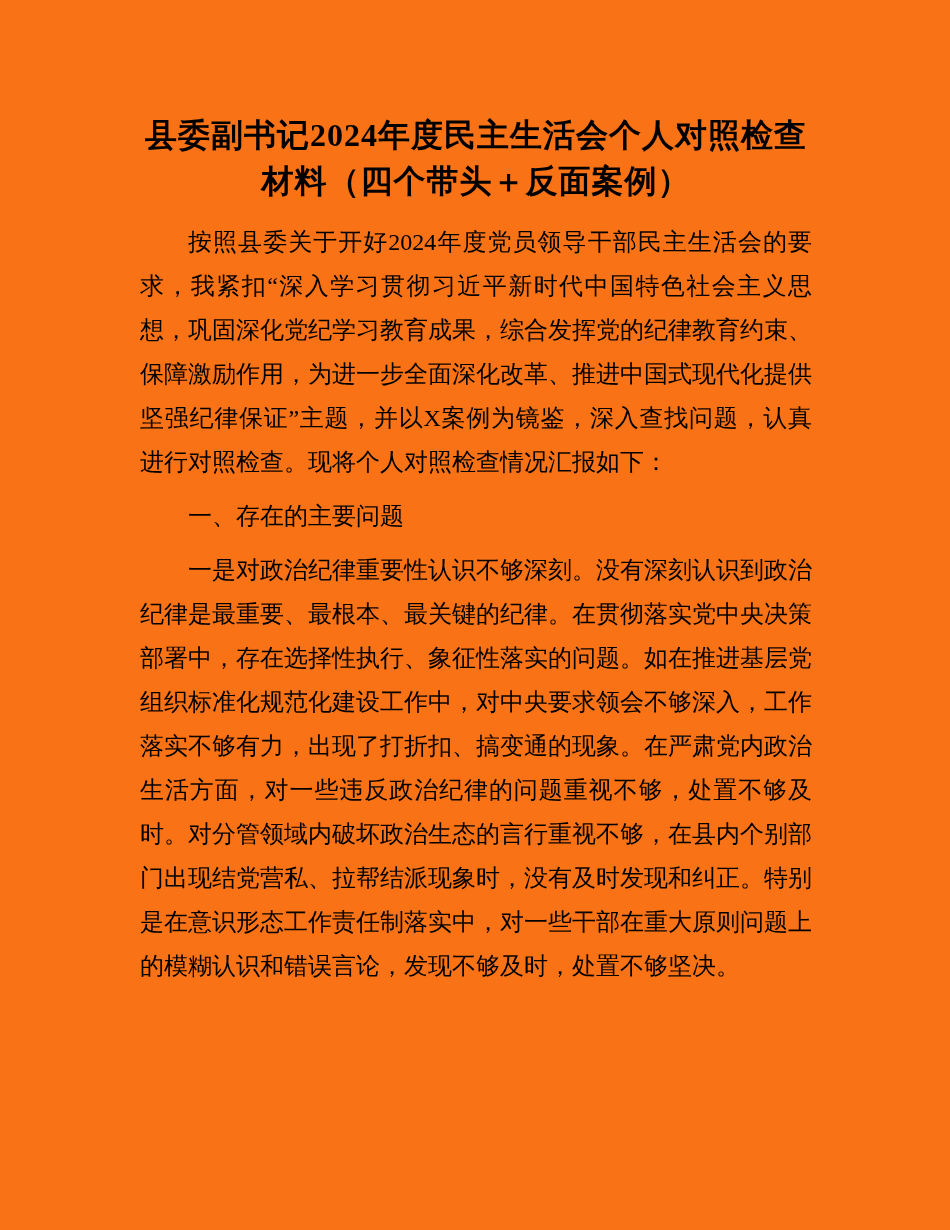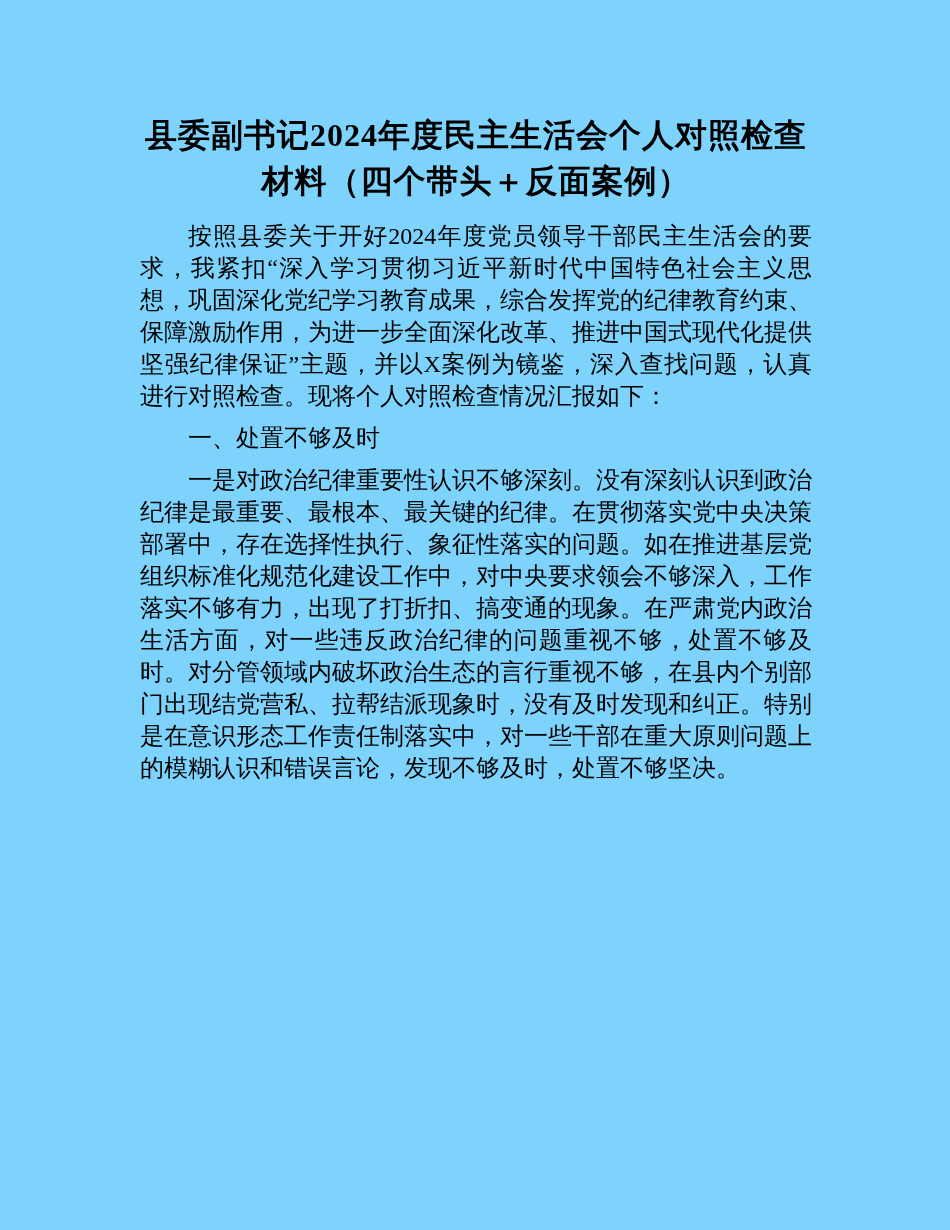--- a/index.html
+++ b/index.html
@@ -12,50 +12,50 @@
     height: 1230px;
     color: #000000;
     font-family: "Liberation Serif", "DejaVu Serif", serif;
   }
   .page {
     box-sizing: border-box;
     width: 950px;
     height: 1230px;
     padding: 112px 138px 36px 140px;
     overflow: hidden;
-    background: #7dd3fc;
+    background: #f97316;
   }
   .doc-title {
     font-size: 32px;
     font-weight: bold;
     text-align: center;
     line-height: 46px;
     margin: 0 0 16px 0;
     letter-spacing: 1px;
   }
   .para {
     font-size: 24px;
-    line-height: 32px;
+    line-height: 44px;
     text-align: justify;
     margin: 0 0 10px 0;
     font-weight: normal;
   }
   .indent {
     text-indent: 2em;
   }
   h2.para, h3.para {
     font-size: 24px;
     font-weight: normal;
   }
 </style>
 </head>
 <body>
 
 <div class="page">
   <h1 class="doc-title">县委副书记2024年度民主生活会个人对照检查材料（四个带头＋反面案例）</h1>
 
   <p class="para indent">按照县委关于开好2024年度党员领导干部民主生活会的要求，我紧扣“深入学习贯彻习近平新时代中国特色社会主义思想，巩固深化党纪学习教育成果，综合发挥党的纪律教育约束、保障激励作用，为进一步全面深化改革、推进中国式现代化提供坚强纪律保证”主题，并以X案例为镜鉴，深入查找问题，认真进行对照检查。现将个人对照检查情况汇报如下：</p>
 
-  <h2 class="para indent">一、处置不够及时</h2>
+  <h2 class="para indent">一、存在的主要问题</h2>
 
 
   <p class="para indent">一是对政治纪律重要性认识不够深刻。没有深刻认识到政治纪律是最重要、最根本、最关键的纪律。在贯彻落实党中央决策部署中，存在选择性执行、象征性落实的问题。如在推进基层党组织标准化规范化建设工作中，对中央要求领会不够深入，工作落实不够有力，出现了打折扣、搞变通的现象。在严肃党内政治生活方面，对一些违反政治纪律的问题重视不够，处置不够及时。对分管领域内破坏政治生态的言行重视不够，在县内个别部门出现结党营私、拉帮结派现象时，没有及时发现和纠正。特别是在意识形态工作责任制落实中，对一些干部在重大原则问题上的模糊认识和错误言论，发现不够及时，处置不够坚决。</p>
 </div>
 
 </body></html>

